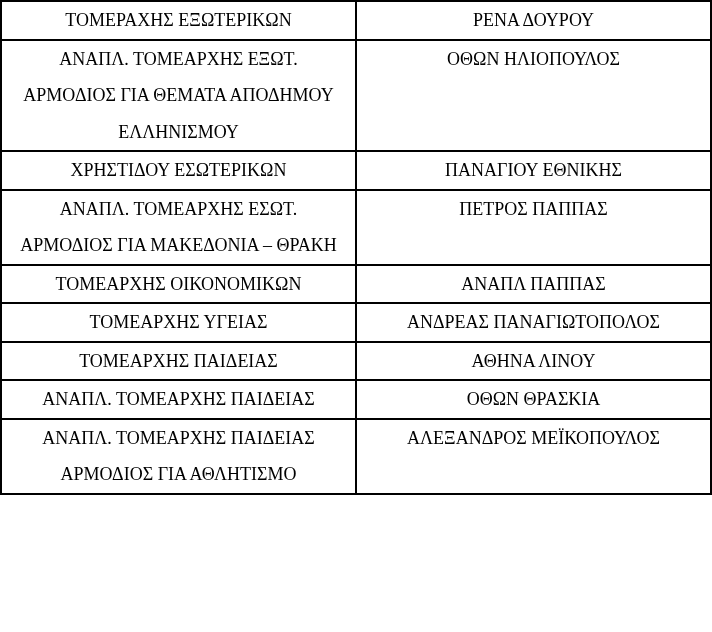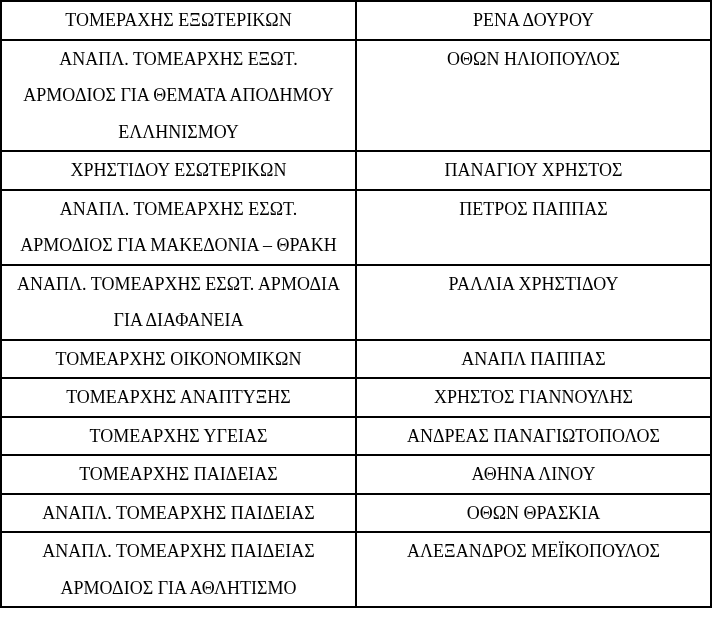--- a/index.html
+++ b/index.html
@@ -48,44 +48,35 @@
   <tr>
     <td>ΑΝΑΠΛ. ΤΟΜΕΑΡΧΗΣ ΕΞΩΤ.
 ΑΡΜΟΔΙΟΣ ΓΙΑ ΘΕΜΑΤΑ ΑΠΟΔΗΜΟΥ
 ΕΛΛΗΝΙΣΜΟΥ</td>
     <td>ΟΘΩΝ ΗΛΙΟΠΟΥΛΟΣ</td>
   </tr>
 
 
   <tr>
     <td>ΧΡΗΣΤΙΔΟΥ ΕΣΩΤΕΡΙΚΩΝ</td>
-    <td>ΠΑΝΑΓΙΟΥ ΧΡΗΣΤΟΣ</td>
+    <td>ΠΑΝΑΓΙΟΥ ΕΘΝΙΚΗΣ</td>
   </tr>
 
   <tr>
     <td>ΑΝΑΠΛ. ΤΟΜΕΑΡΧΗΣ ΕΣΩΤ.
 ΑΡΜΟΔΙΟΣ ΓΙΑ ΜΑΚΕΔΟΝΙΑ – ΘΡΑΚΗ</td>
     <td>ΠΕΤΡΟΣ ΠΑΠΠΑΣ</td>
   </tr>
 
-  <tr>
-    <td>ΑΝΑΠΛ. ΤΟΜΕΑΡΧΗΣ ΕΣΩΤ. ΑΡΜΟΔΙΑ
-ΓΙΑ ΔΙΑΦΑΝΕΙΑ</td>
-    <td>ΡΑΛΛΙΑ ΧΡΗΣΤΙΔΟΥ</td>
-  </tr>
 
   <tr>
     <td>ΤΟΜΕΑΡΧΗΣ ΟΙΚΟΝΟΜΙΚΩΝ</td>
     <td>ΑΝΑΠΛ ΠΑΠΠΑΣ</td>
   </tr>
 
-  <tr>
-    <td>ΤΟΜΕΑΡΧΗΣ ΑΝΑΠΤΥΞΗΣ</td>
-    <td>ΧΡΗΣΤΟΣ ΓΙΑΝΝΟΥΛΗΣ</td>
-  </tr>
 
   <tr>
     <td>ΤΟΜΕΑΡΧΗΣ ΥΓΕΙΑΣ</td>
     <td>ΑΝΔΡΕΑΣ ΠΑΝΑΓΙΩΤΟΠΟΛΟΣ</td>
   </tr>
 
   <tr>
     <td>ΤΟΜΕΑΡΧΗΣ ΠΑΙΔΕΙΑΣ</td>
     <td>ΑΘΗΝΑ ΛΙΝΟΥ</td>
   </tr>

